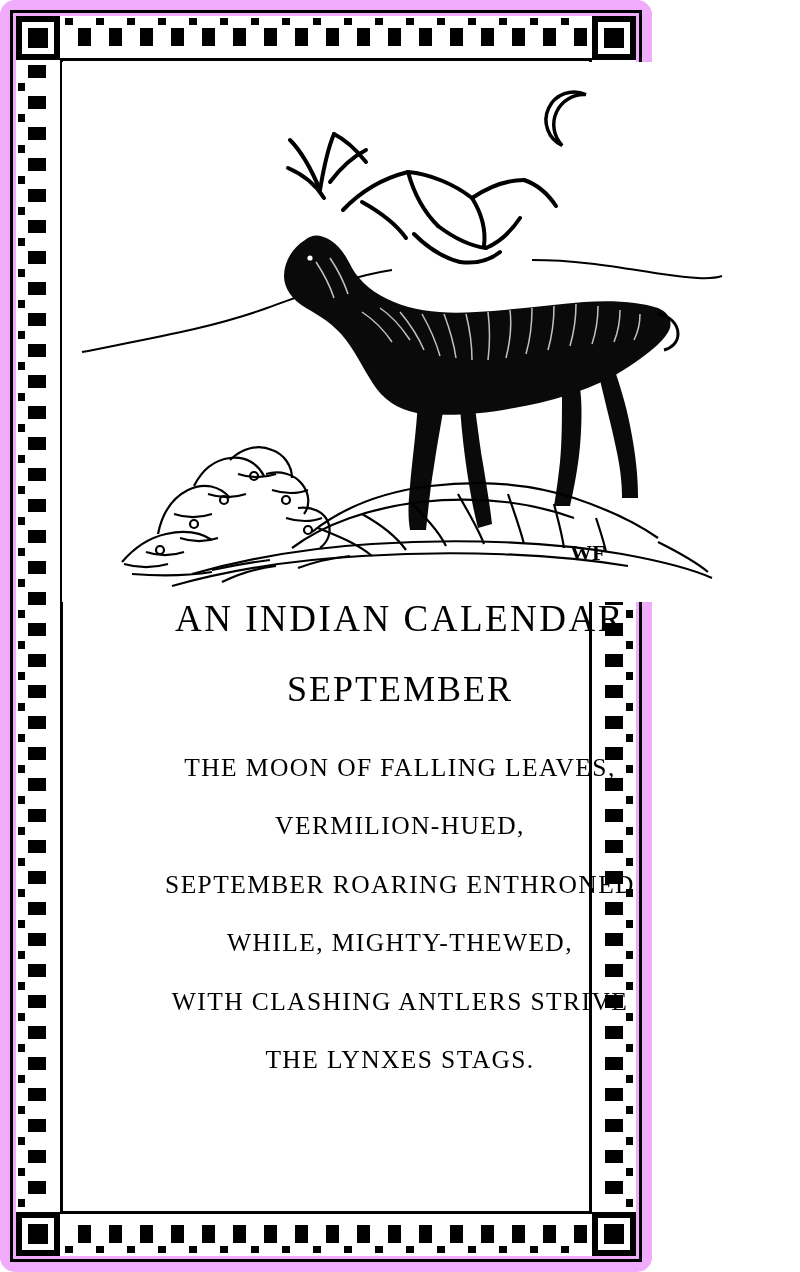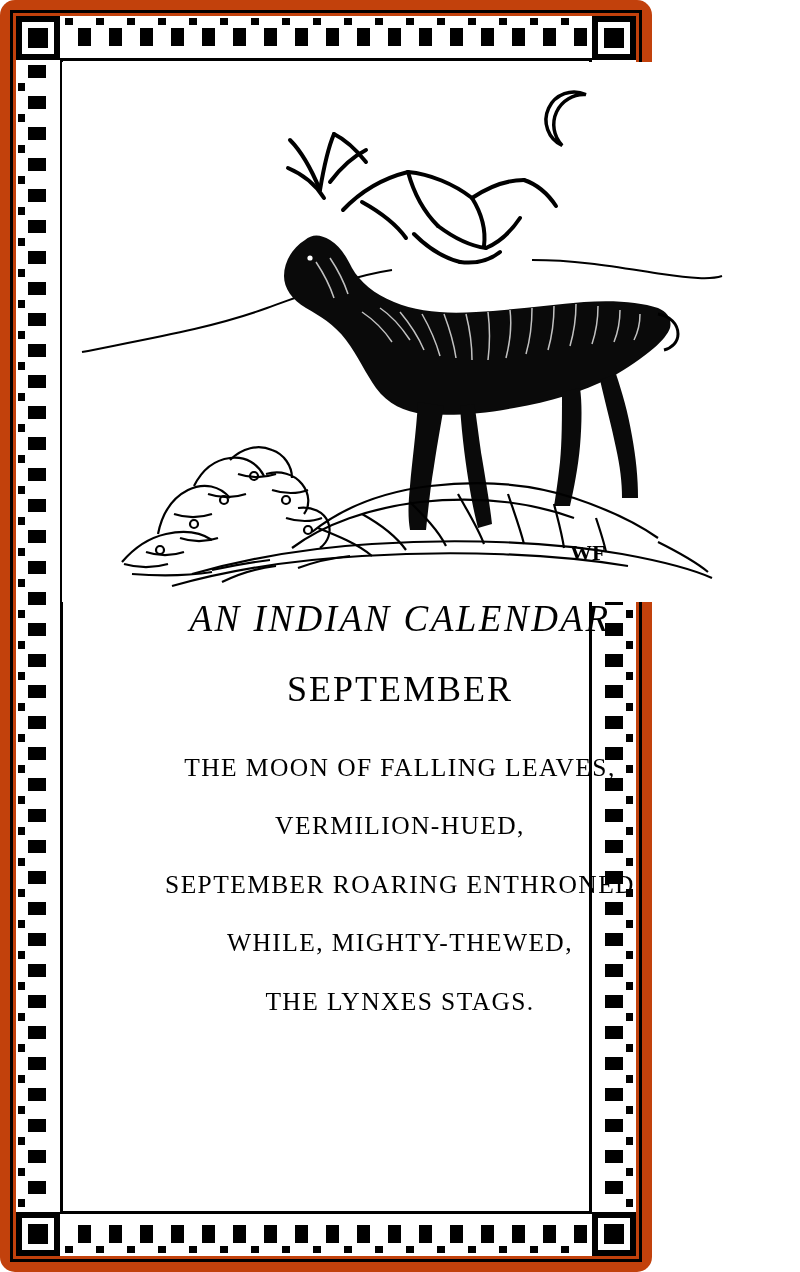--- a/index.html
+++ b/index.html
@@ -12,21 +12,21 @@
     height: 1272px;
     font-family: "Liberation Serif", serif;
     color: #000000;
     overflow: hidden;
   }
 
   .page {
     position: relative;
     width: 652px;
     height: 1272px;
-    background: #c2410c;
+    background: #f0abfc;
     box-sizing: border-box;
     border-radius: 15px;
   }
 
   
   .outer-rule {
     position: absolute;
     left: 10px;
     top: 10px;
     right: 10px;
@@ -146,21 +146,20 @@
     top: 600px;
     width: 676px;
     text-align: center;
   }
   .plate-title {
     font-family: "Liberation Serif", serif;
     font-size: 37px;
     letter-spacing: 2.5px;
     margin: 0 0 34px 0;
     line-height: 1;
-    font-style: italic;
   }
   .plate-month {
     font-family: "Liberation Serif", serif;
     font-size: 36px;
     letter-spacing: 2px;
     margin: 2px 0 38px 0;
     line-height: 1;
   }
   .poem {
     font-family: "Liberation Serif", serif;
@@ -326,17 +325,18 @@
   </div>
 
   <div class="caption">
     <div class="plate-title">AN INDIAN CALENDAR</div>
     <div class="plate-month">SEPTEMBER</div>
     <div class="poem">
       <span class="poem-line">THE MOON OF FALLING LEAVES,</span>
       <span class="poem-line">VERMILION-HUED,</span>
       <span class="poem-line">SEPTEMBER ROARING ENTHRONED</span>
       <span class="poem-line">WHILE, MIGHTY-THEWED,</span>
+      <span class="poem-line">WITH CLASHING ANTLERS STRIVE</span>
       <span class="poem-line">THE LYNXES STAGS.</span>
     </div>
   </div>
 
 </div>
 
 </body></html>

